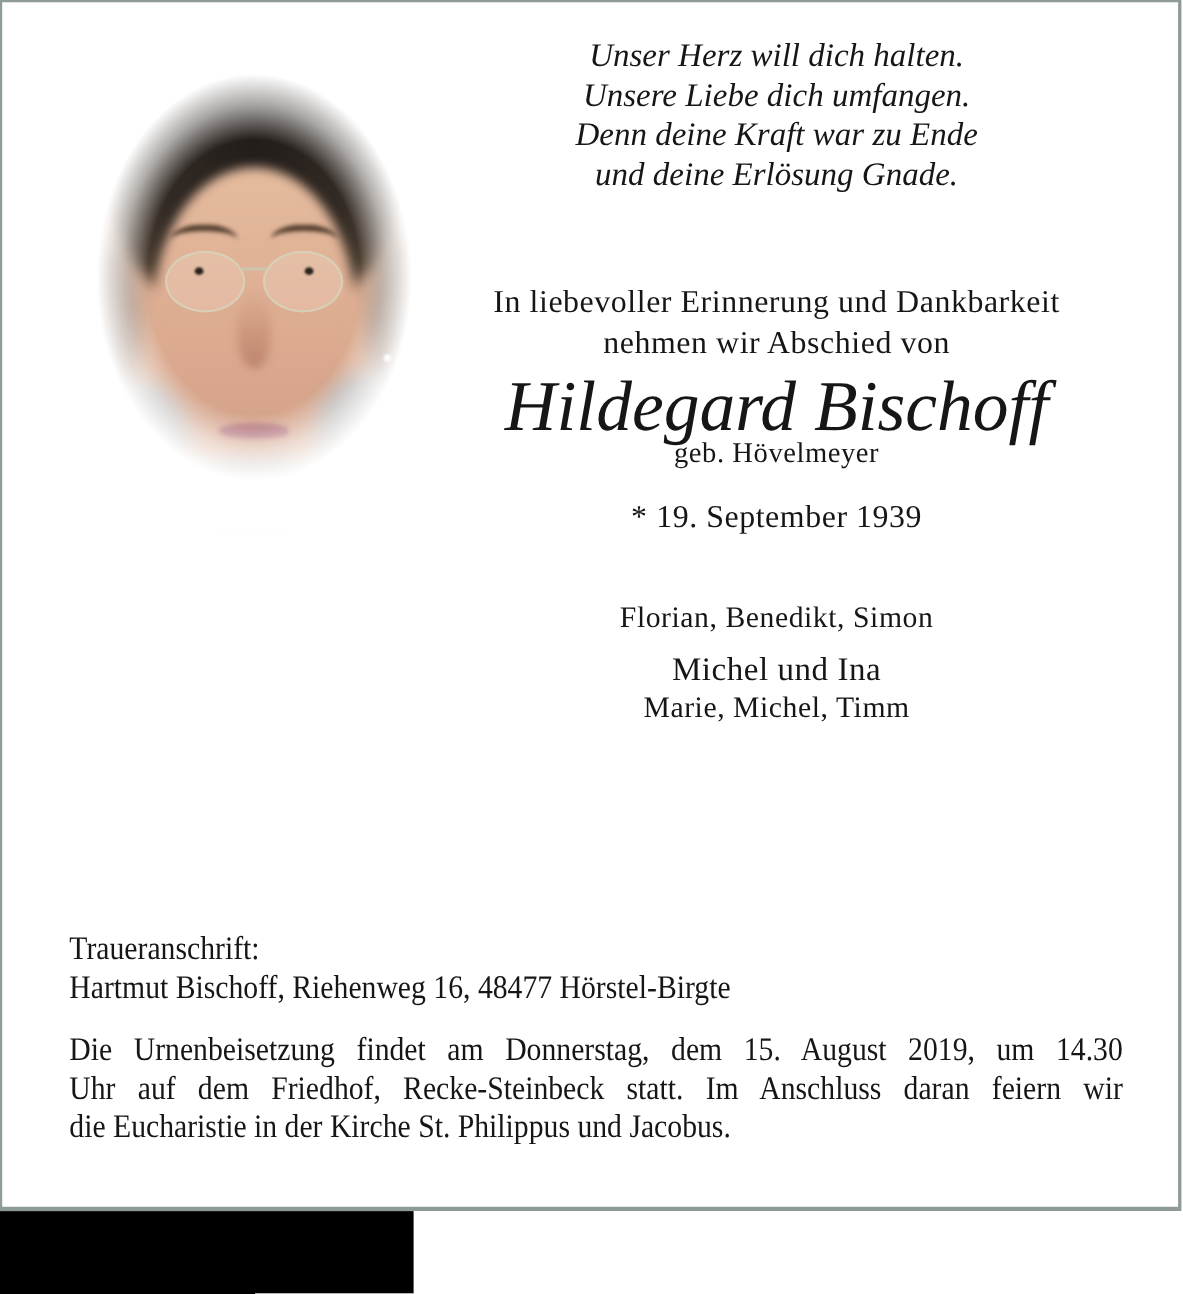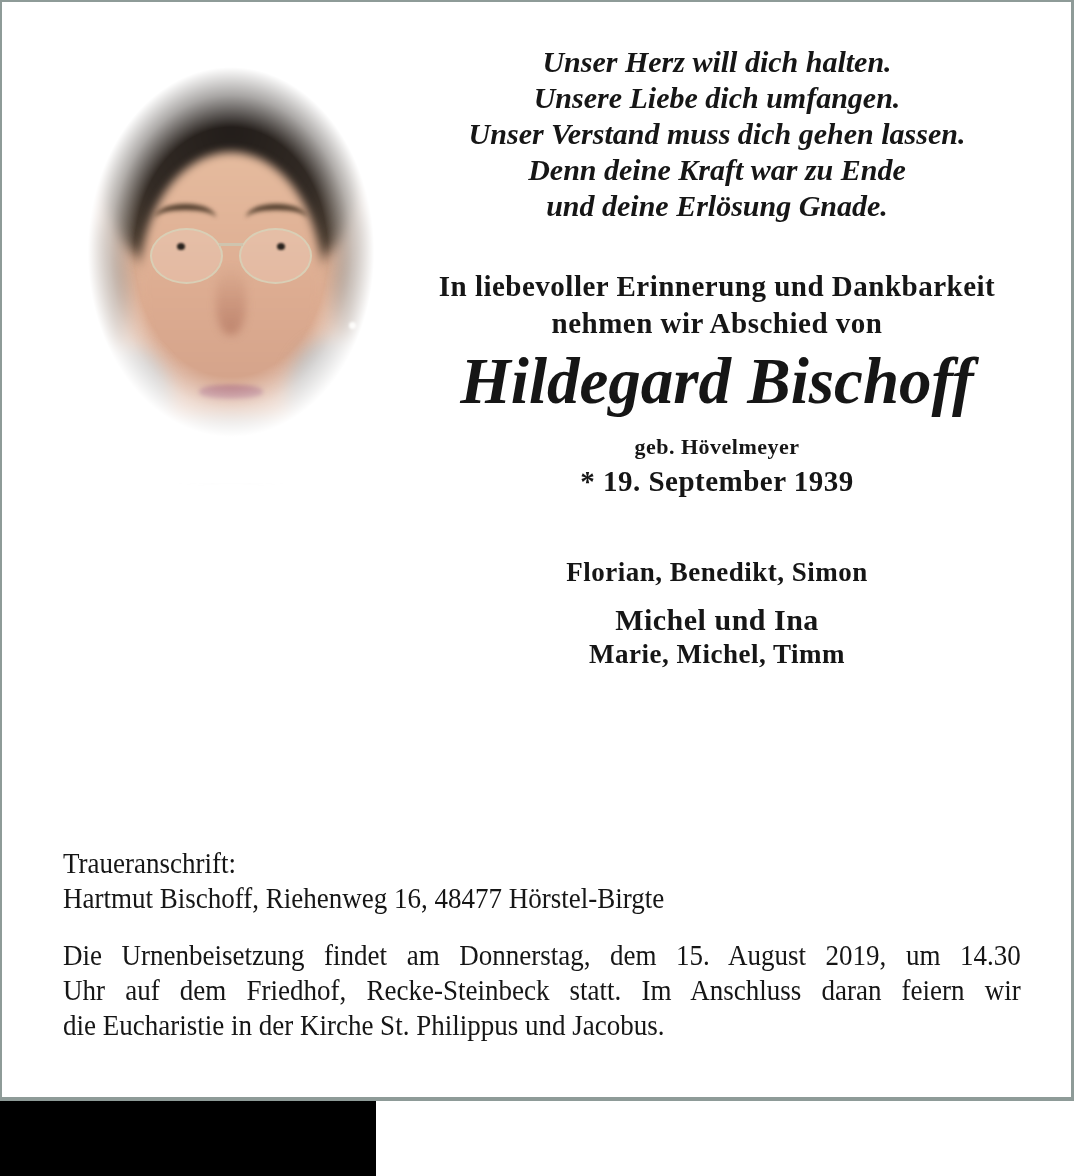--- a/index.html
+++ b/index.html
@@ -57,26 +57,26 @@
     background:#b06f77; border-radius:45%; filter:blur(2px); }
   .ph-earring { right:13%; top:66%; width:7px; height:7px; background:#f3ece2; border-radius:50%; filter:blur(1px); }
   .ph-scarf-l { left:6%; top:72%; width:26%; height:24%; background:#a7a5a4; border-radius:50%; filter:blur(8px); }
   .ph-scarf-r { right:5%; top:70%; width:28%; height:26%; background:#a2a09f; border-radius:50%; filter:blur(8px); }
   .ph-scarf-c { left:22%; right:22%; top:88%; height:12%; background:#b0aeac; border-radius:45%; filter:blur(7px); }
   .ph-vignette { left:-3%; right:-3%; top:-3%; bottom:-3%;
     background:radial-gradient(ellipse 50% 50% at 50% 50%, rgba(255,255,255,0) 54%, rgba(255,255,255,.6) 68%, #ffffff 80%); }
 
   
   .col { position:absolute; left:400px; top:0; width:612px; text-align:center; }
-  .col > div, .col > h1 { position:absolute; left:0; width:100%; margin:11px;font-weight:bold; }
+  .col > div, .col > h1 { position:absolute; left:0; width:100%; margin:0; }
 
   .poem   { top:33px;  font-style:italic; font-size:30px; line-height:36px; }
   .intro  { top:257px; font-size:29px; line-height:37px; letter-spacing:.5px; }
   .name   { top:330px; font-style:italic; font-weight:normal; font-size:65px; line-height:80px; white-space:nowrap; }
-  .maiden { top:419px; font-size:22px; line-height:34px; letter-spacing:.5px; }
+  .maiden { top:395px; font-size:26px; line-height:34px; letter-spacing:.5px; }
   .dates  { top:453px; font-size:29px; line-height:34px; letter-spacing:.5px;
             display:flex; justify-content:center; gap:74px; }
 
   .family { top:545px; }
   .fam-group { margin-bottom:13px; }
   .fam-main { font-size:30px; line-height:37px; letter-spacing:.5px; }
   .fam-sub  { font-size:27px; line-height:32px; letter-spacing:.5px; }
 
   
   .bottom { position:absolute; left:63px; top:845px; width:957px; font-size:30px; line-height:35px; }
@@ -115,21 +115,20 @@
     <div class="ph-mouth"></div>
     <div class="ph-earring"></div>
     <div class="ph-vignette"></div>
   </div>
 
   <div class="col">
 
     <div class="poem">
       <div>Unser Herz will dich halten.</div>
       <div>Unsere Liebe dich umfangen.</div>
-      <div>Unser Verstand muss dich gehen lassen.</div>
       <div>Denn deine Kraft war zu Ende</div>
       <div>und deine Erlösung Gnade.</div>
     </div>
 
     <div class="intro">
       <div>In liebevoller Erinnerung und Dankbarkeit</div>
       <div>nehmen wir Abschied von</div>
     </div>
 
     <h1 class="name">Hildegard Bischoff</h1>

